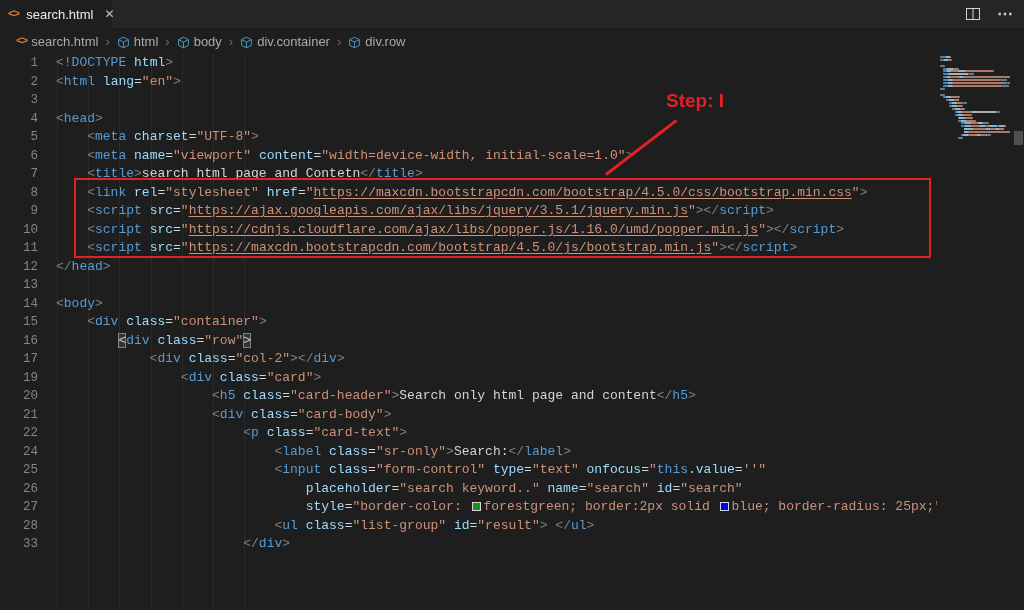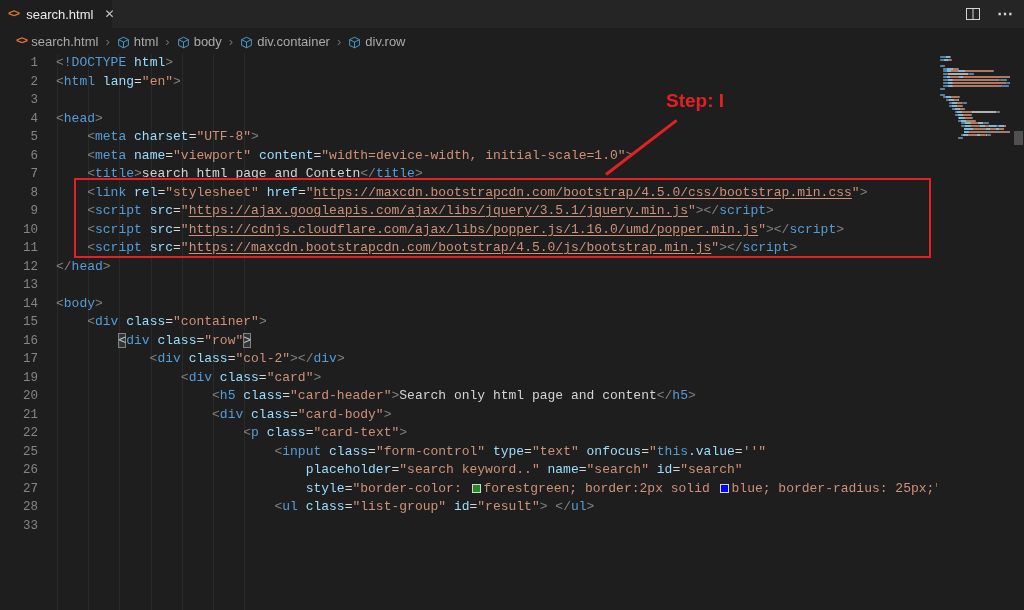--- a/index.html
+++ b/index.html
@@ -214,37 +214,42 @@
       </div>
       <div class="line">
         <span class="ln">21</span>
         <span class="lc" style="padding-left: calc(20ch + 18px);"><span class="tk-p">&lt;</span><span class="tk-tag">div</span><span class="tk-attr"> class</span><span class="tk-eq">=</span><span class="tk-str">"card-body"</span><span class="tk-p">&gt;</span></span>
       </div>
       <div class="line">
         <span class="ln">22</span>
         <span class="lc" style="padding-left: calc(24ch + 18px);"><span class="tk-p">&lt;</span><span class="tk-tag">p</span><span class="tk-attr"> class</span><span class="tk-eq">=</span><span class="tk-str">"card-text"</span><span class="tk-p">&gt;</span></span>
       </div>
       <div class="line">
+        <span class="ln">24</span>
+        <span class="lc" style="padding-left: calc(28ch + 18px);"><span class="tk-p">&lt;</span><span class="tk-tag">label</span><span class="tk-attr"> class</span><span class="tk-eq">=</span><span class="tk-str">"sr-only"</span><span class="tk-p">&gt;</span><span class="tk-txt">Search:</span><span class="tk-p">&lt;/</span><span class="tk-tag">label</span><span class="tk-p">&gt;</span></span>
+      </div>
+      <div class="line">
         <span class="ln">25</span>
         <span class="lc" style="padding-left: calc(28ch + 18px);"><span class="tk-p">&lt;</span><span class="tk-tag">input</span><span class="tk-attr"> class</span><span class="tk-eq">=</span><span class="tk-str">"form-control"</span><span class="tk-attr"> type</span><span class="tk-eq">=</span><span class="tk-str">"text"</span><span class="tk-attr"> onfocus</span><span class="tk-eq">=</span><span class="tk-str">"</span><span class="tk-kw">this</span><span class="tk-attr">.value</span><span class="tk-eq">=</span><span class="tk-str">''"</span></span>
       </div>
       <div class="line">
         <span class="ln">26</span>
         <span class="lc" style="padding-left: calc(32ch + 18px);"><span class="tk-attr">placeholder</span><span class="tk-eq">=</span><span class="tk-str">"search keyword.."</span><span class="tk-attr"> name</span><span class="tk-eq">=</span><span class="tk-str">"search"</span><span class="tk-attr"> id</span><span class="tk-eq">=</span><span class="tk-str">"search"</span></span>
       </div>
       <div class="line">
         <span class="ln">27</span>
         <span class="lc" style="padding-left: calc(32ch + 18px);"><span class="tk-attr">style</span><span class="tk-eq">=</span><span class="tk-str">"border-color: </span><span class="swatch" style="background: rgb(34, 139, 34);"></span><span class="tk-str">forestgreen; border:2px solid </span><span class="swatch" style="background: rgb(0, 0, 255);"></span><span class="tk-str">blue; border-radius: 25px;"</span><span class="tk-p">&gt;</span><span class="tk-ent">&amp;em</span></span>
       </div>
       <div class="line">
         <span class="ln">28</span>
         <span class="lc" style="padding-left: calc(28ch + 18px);"><span class="tk-p">&lt;</span><span class="tk-tag">ul</span><span class="tk-attr"> class</span><span class="tk-eq">=</span><span class="tk-str">"list-group"</span><span class="tk-attr"> id</span><span class="tk-eq">=</span><span class="tk-str">"result"</span><span class="tk-p">&gt;</span><span class="tk-txt"> </span><span class="tk-p">&lt;/</span><span class="tk-tag">ul</span><span class="tk-p">&gt;</span></span>
       </div>
       <div class="line">
         <span class="ln">33</span>
+        <span class="lc" style="padding-left: calc(24ch + 18px);"><span class="tk-p">&lt;/</span><span class="tk-tag">div</span><span class="tk-p">&gt;</span></span>
       </div>
     </div>
   <div class="minimap">
       <div class="mm-row" style="padding-left: 0px;"><span class="mm-tk tk-p" style="width: 0.72px;"></span><span class="mm-tk tk-tag" style="width: 5.76px;"></span><span class="mm-tk tk-attr" style="width: 3.6px;"></span><span class="mm-tk tk-p" style="width: 0.72px;"></span></div>
       <div class="mm-row" style="padding-left: 0px;"><span class="mm-tk tk-p" style="width: 0.72px;"></span><span class="mm-tk tk-tag" style="width: 2.88px;"></span><span class="mm-tk tk-attr" style="width: 3.6px;"></span><span class="mm-tk tk-eq" style="width: 0.72px;"></span><span class="mm-tk tk-str" style="width: 2.88px;"></span><span class="mm-tk tk-p" style="width: 0.72px;"></span></div>
       <div class="mm-row" style="padding-left: 0px;"></div>
       <div class="mm-row" style="padding-left: 0px;"><span class="mm-tk tk-p" style="width: 0.72px;"></span><span class="mm-tk tk-tag" style="width: 2.88px;"></span><span class="mm-tk tk-p" style="width: 0.72px;"></span></div>
       <div class="mm-row" style="padding-left: 3px;"><span class="mm-tk tk-p" style="width: 0.72px;"></span><span class="mm-tk tk-tag" style="width: 2.88px;"></span><span class="mm-tk tk-attr" style="width: 5.76px;"></span><span class="mm-tk tk-eq" style="width: 0.72px;"></span><span class="mm-tk tk-str" style="width: 5.04px;"></span><span class="mm-tk tk-p" style="width: 0.72px;"></span></div>
       <div class="mm-row" style="padding-left: 3px;"><span class="mm-tk tk-p" style="width: 0.72px;"></span><span class="mm-tk tk-tag" style="width: 2.88px;"></span><span class="mm-tk tk-attr" style="width: 3.6px;"></span><span class="mm-tk tk-eq" style="width: 0.72px;"></span><span class="mm-tk tk-str" style="width: 7.2px;"></span><span class="mm-tk tk-attr" style="width: 5.76px;"></span><span class="mm-tk tk-eq" style="width: 0.72px;"></span><span class="mm-tk tk-str" style="width: 28.08px;"></span><span class="mm-tk tk-p" style="width: 0.72px;"></span></div>
       <div class="mm-row" style="padding-left: 3px;"><span class="mm-tk tk-p" style="width: 0.72px;"></span><span class="mm-tk tk-tag" style="width: 3.6px;"></span><span class="mm-tk tk-p" style="width: 0.72px;"></span><span class="mm-tk tk-txt" style="width: 20.16px;"></span><span class="mm-tk tk-p" style="width: 1.44px;"></span><span class="mm-tk tk-tag" style="width: 3.6px;"></span><span class="mm-tk tk-p" style="width: 0.72px;"></span></div>

